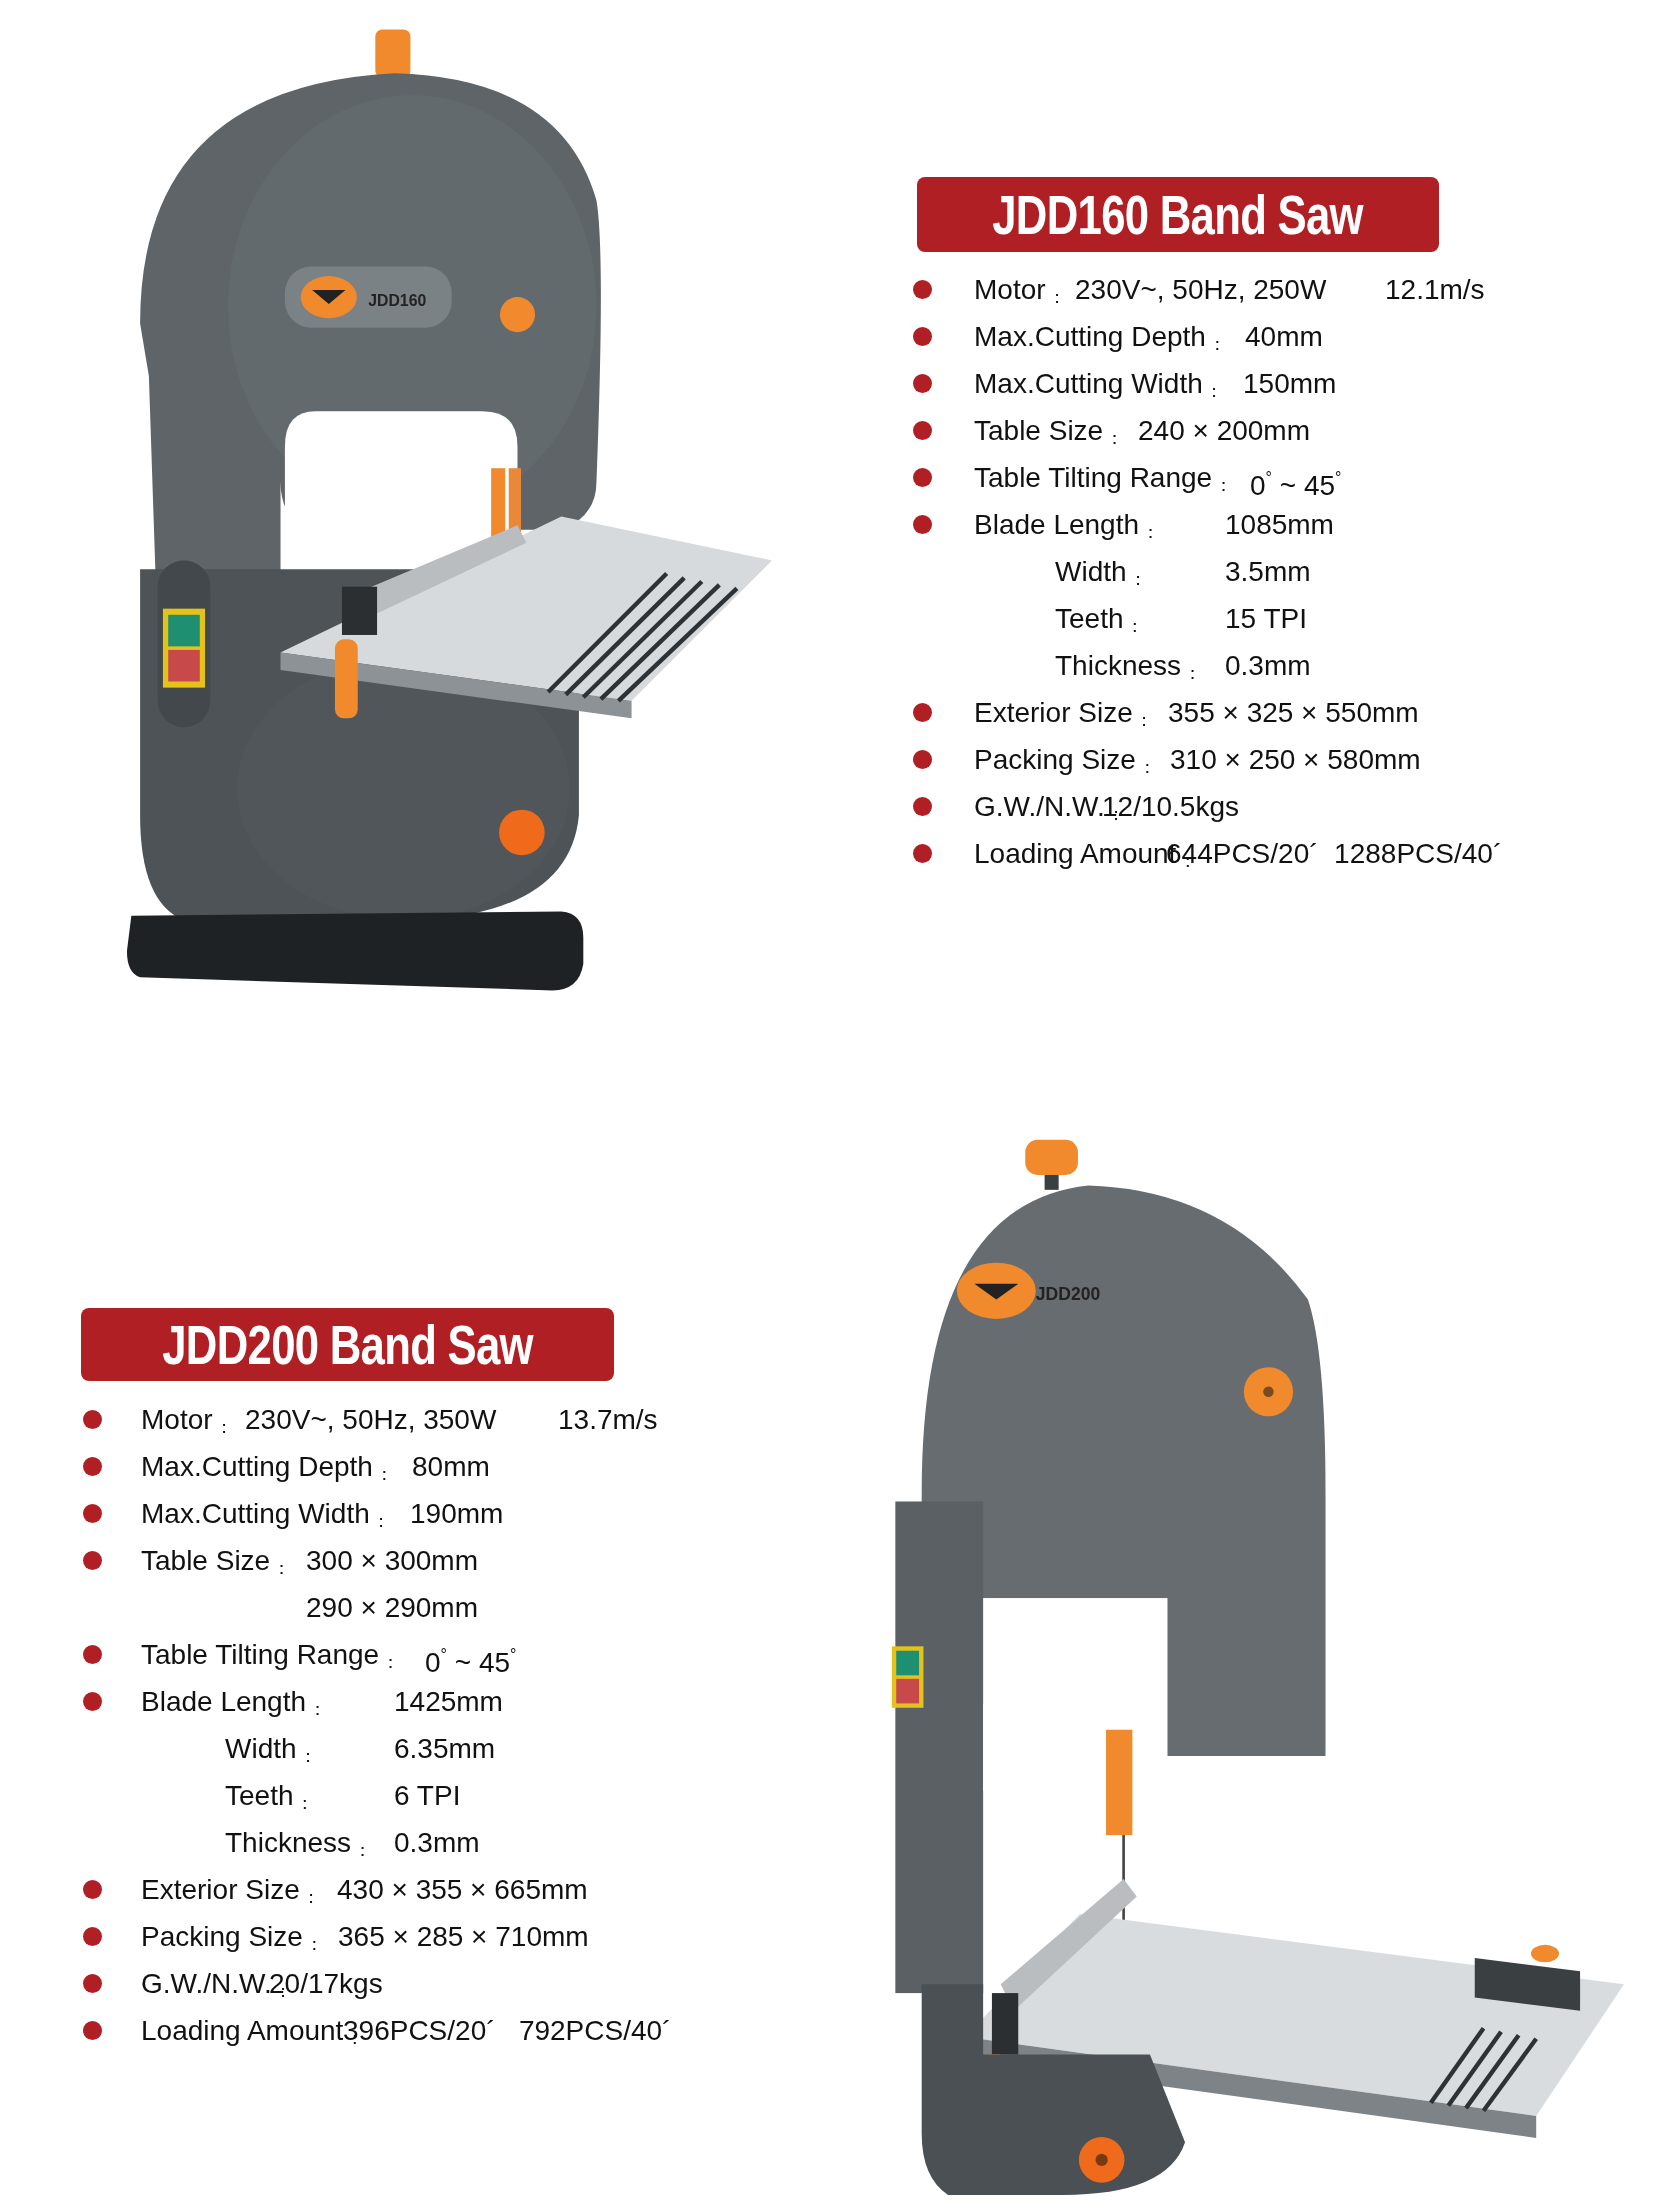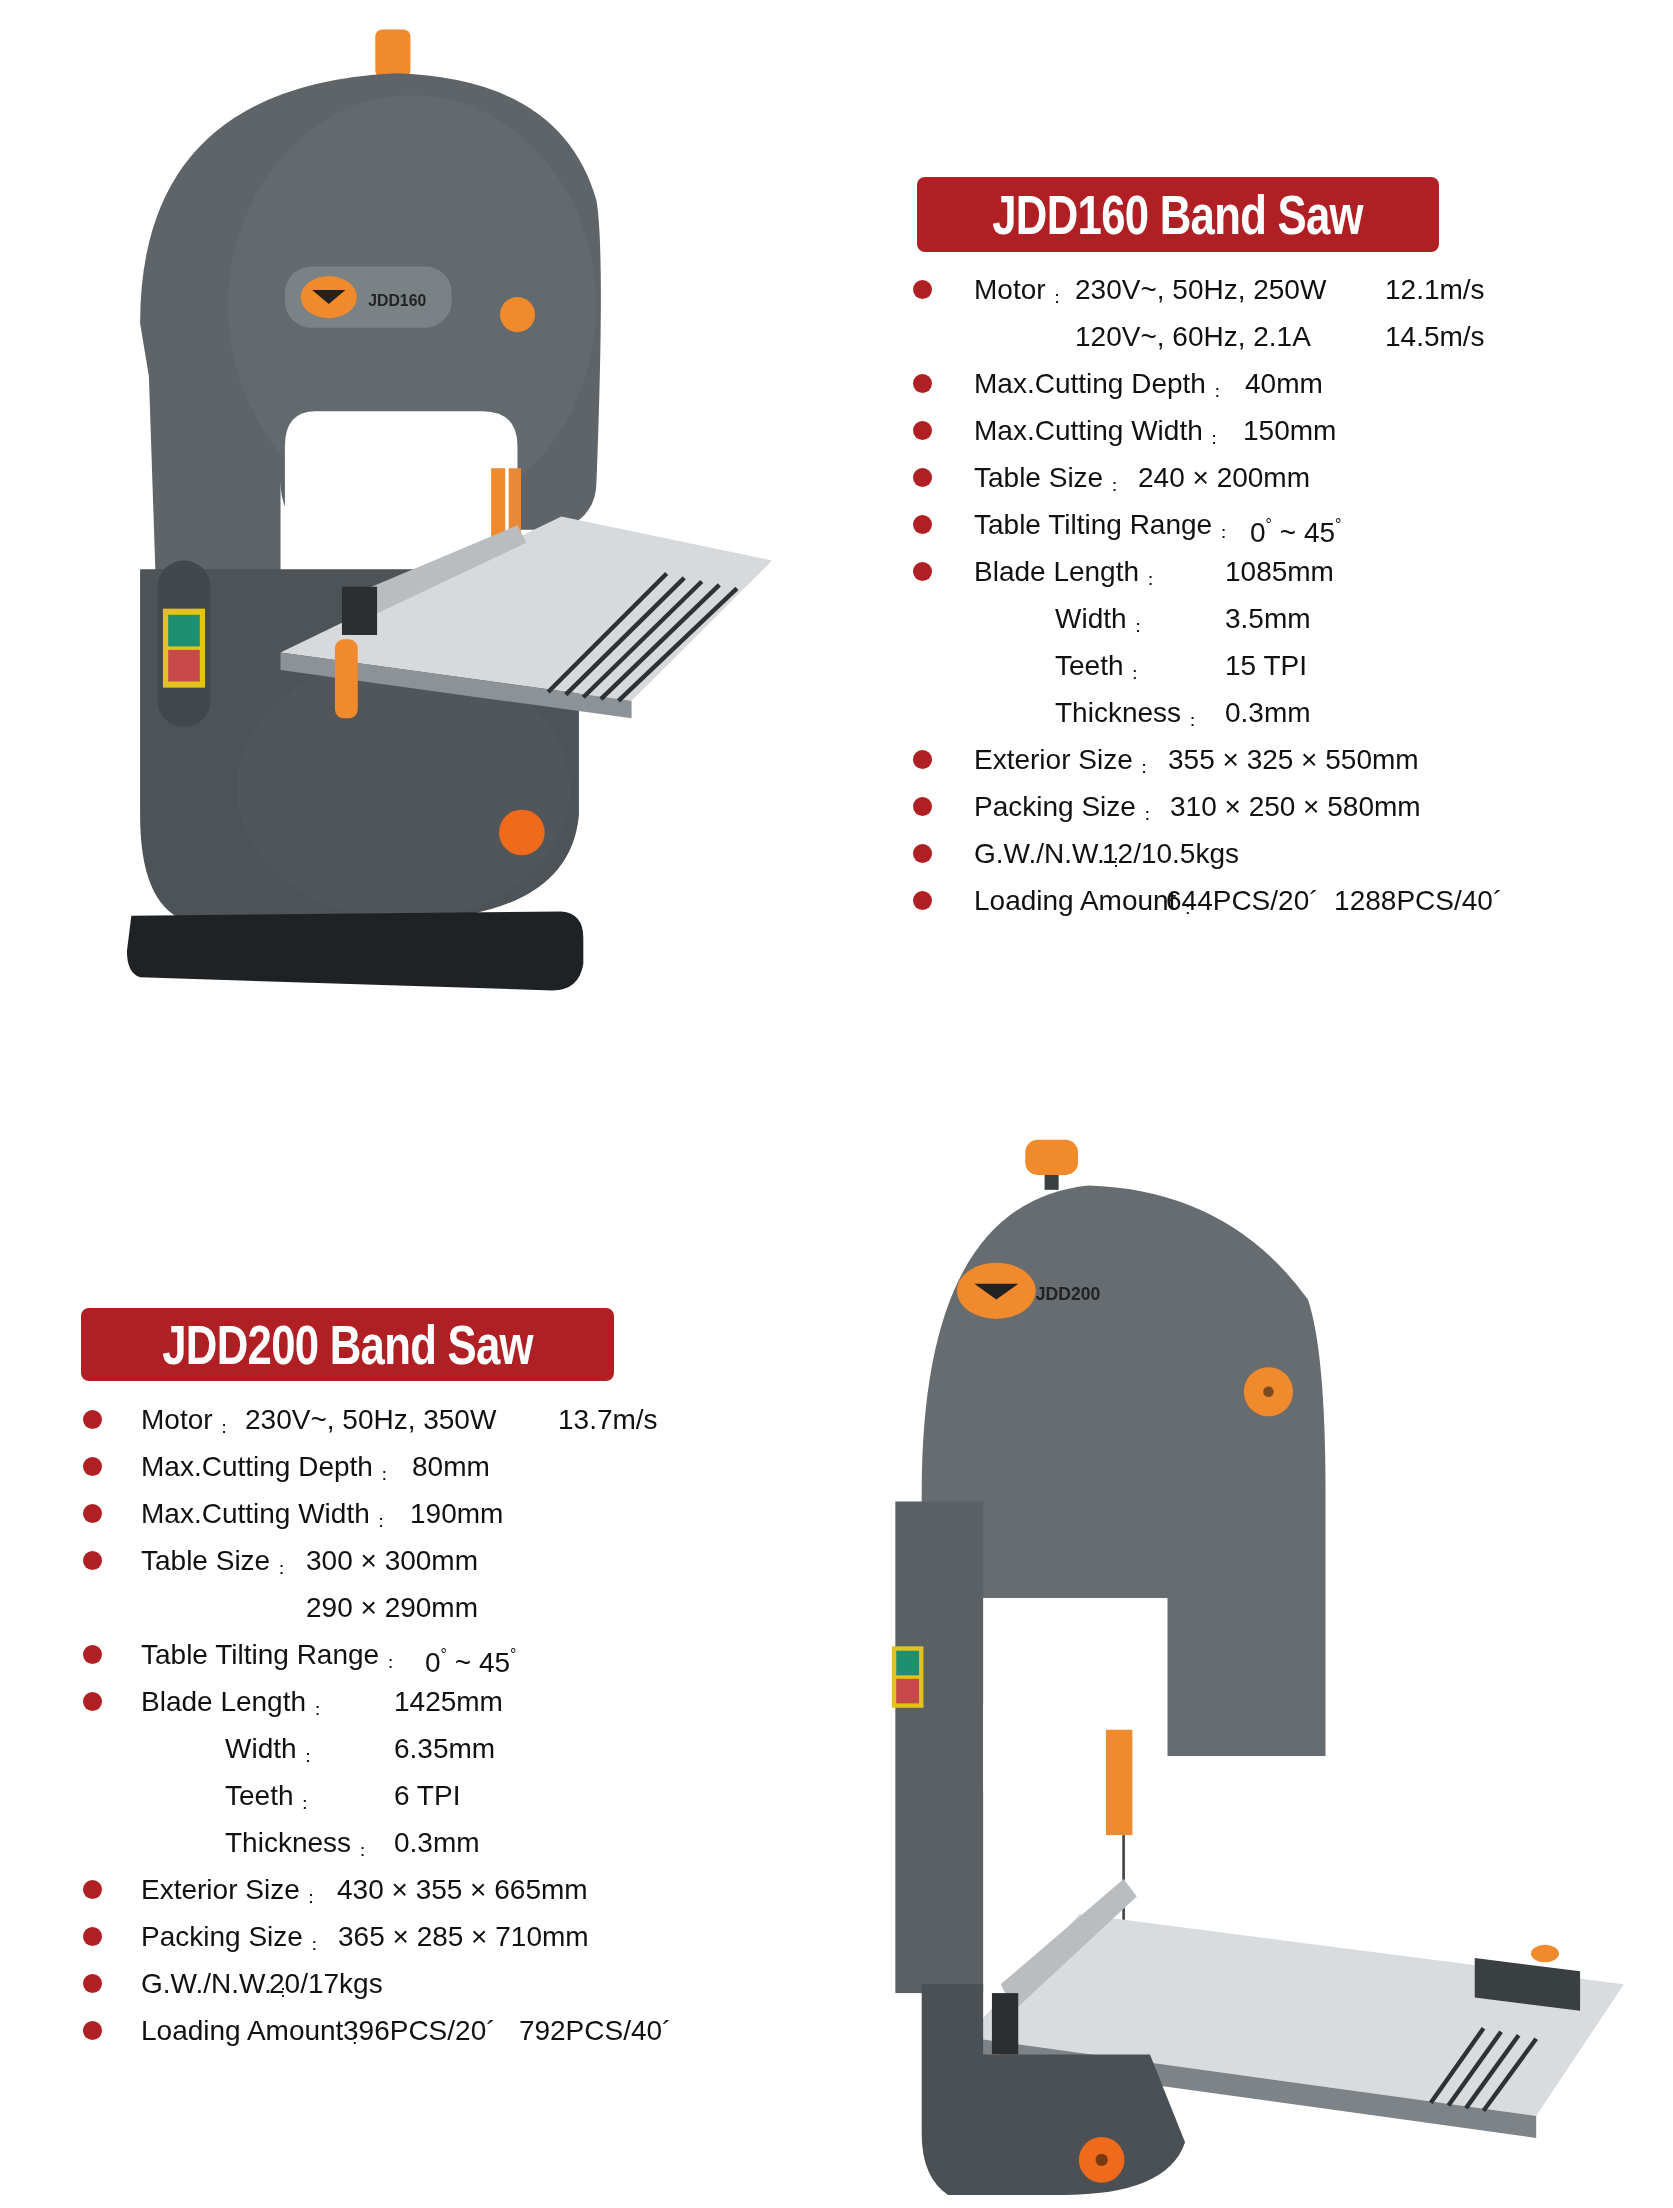--- a/index.html
+++ b/index.html
@@ -84,24 +84,20 @@
 </div>
 
 <div class="specs" style="left:913px;top:266px;width:720px;">
   <div class="row">
     <div class="dot" style="left:0"></div>
     <span class="lbl" style="left:61px"><span>Motor</span><span class="colon">：</span></span>
     <span class="val" style="left:162px">230V~, 50Hz, 250W</span>
     <span class="val" style="left:472px">12.1m/s</span>
   </div>
   <div class="row">
-    <span class="val" style="left:162px">120V~, 60Hz, 2.1A</span>
-    <span class="val" style="left:472px">14.5m/s</span>
-  </div>
-  <div class="row">
     <div class="dot" style="left:0"></div>
     <span class="lbl" style="left:61px"><span>Max.Cutting Depth</span><span class="colon">：</span></span>
     <span class="val" style="left:332px">40mm</span>
   </div>
   <div class="row">
     <div class="dot" style="left:0"></div>
     <span class="lbl" style="left:61px"><span>Max.Cutting Width</span><span class="colon">：</span></span>
     <span class="val" style="left:330px">150mm</span>
   </div>
   <div class="row">

